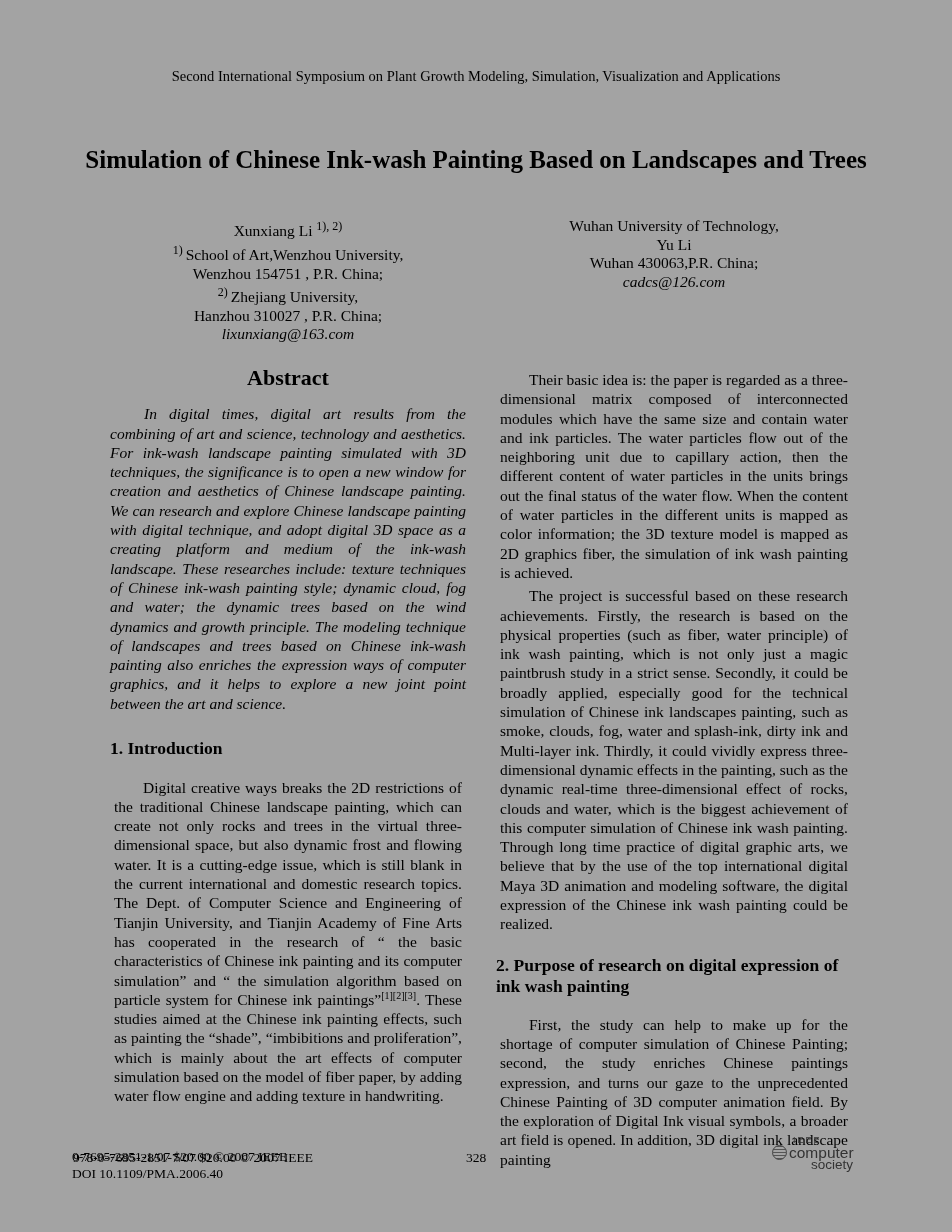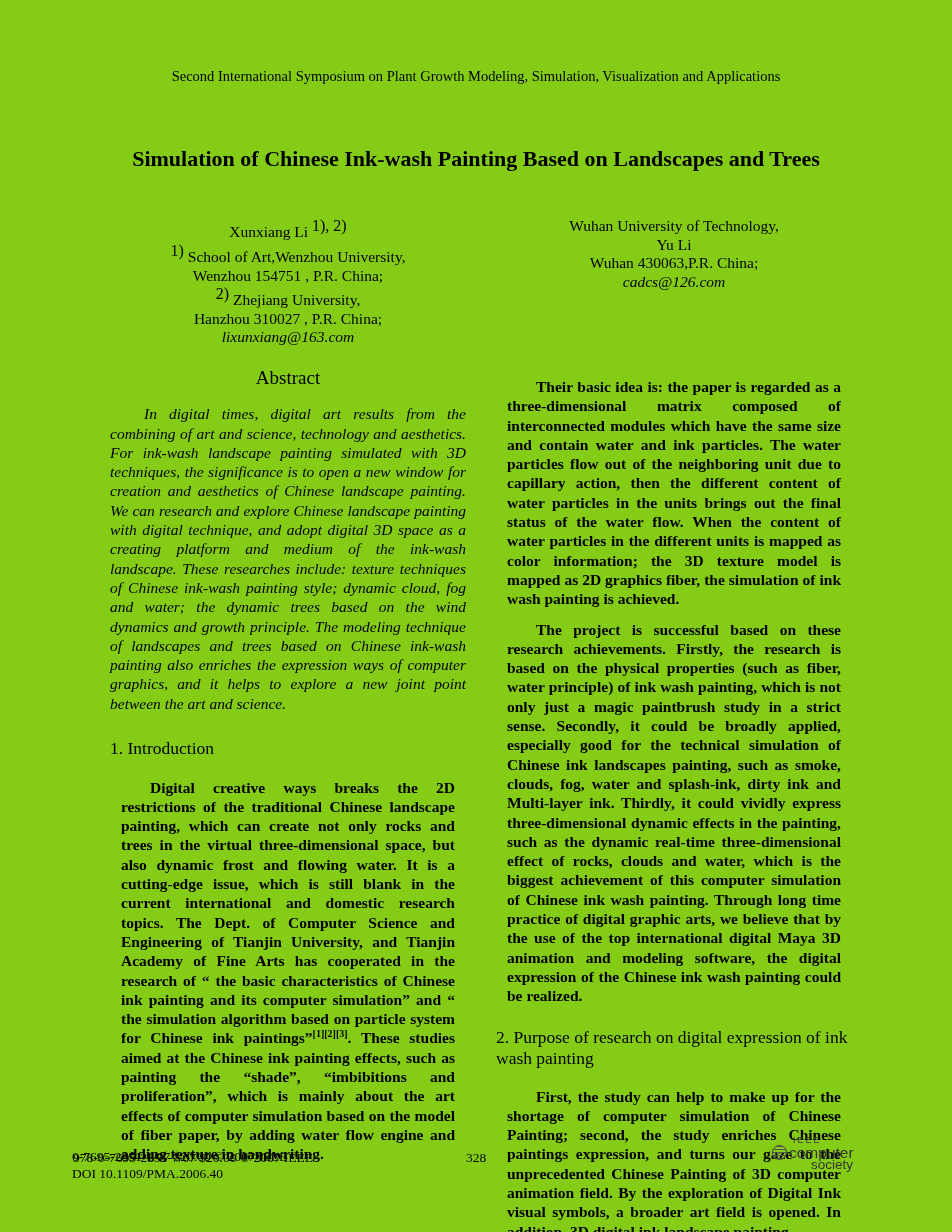--- a/index.html
+++ b/index.html
@@ -1,53 +1,53 @@
 <!DOCTYPE html>
 <html><head>
 <meta charset="utf-8">
 <style>
   html,body { margin:0; padding:0; background:#e8e8e8; }
   .page {
     position:relative; width:952px; height:1232px; margin:0 auto;
-    background:#84cc16; color:#000;
+    background:#a3a3a3; color:#000;
     font-family:"Liberation Serif", serif;
     overflow:hidden;
   }
   .conf-header {
     position:absolute; top:68px; left:0; width:100%;
     text-align:center; font-size:14.5px;
   }
   .paper-title {
     position:absolute; top:146px; left:0; width:100%;
-    text-align:center; font-weight:bold; font-size:22px;
+    text-align:center; font-weight:bold; font-size:25px;
   }
   .authors {
     position:absolute; top:217px; left:110px; width:742px;
     display:flex; gap:30px;
   }
   .author-block { flex:1; text-align:center; font-size:15.5px; line-height:18.6px; }
-  .author-block sup { font-size:16px; }
+  .author-block sup { font-size:12px; }
   .email { font-style:italic; }
   .columns {
     position:absolute; top:366px; left:110px; width:742px;
     display:flex; gap:30px;
     font-size:15.5px; line-height:19.3px; text-align:justify;
   }
   .col { width:356px; }
   .abstract-heading {
-    text-align:center; font-weight:normal; font-size:19px;
+    text-align:center; font-weight:bold; font-size:22px;
     margin:2px 0 17px 0;
   }
   .abstract-p { font-style:italic; text-indent:34px; margin:0; }
   .sec-heading {
-    font-weight:normal; font-size:17.5px; text-align:left;
+    font-weight:bold; font-size:17.5px; text-align:left;
     line-height:21.5px; margin:25px 0 18px 0;
   }
   .sec-heading.right-sec { margin:21px 0 17px 0; }
-  .body-p { text-indent:29px; margin:11px;font-weight:bold; }
+  .body-p { text-indent:29px; margin:4px; }
   .body-p sup { font-size:10px; line-height:0; }
   .footer-left {
     position:absolute; left:72px; top:1149px;
     font-size:13.5px; line-height:16.5px;
   }
   .overlap-wrap { position:relative; height:16.5px; width:300px; }
   .overlap-line { position:absolute; top:0; left:0; white-space:nowrap; }
   .overlap-line.b { left:1px; top:0.5px; }
   .page-number {
     position:absolute; top:1150px; left:0; width:100%;

